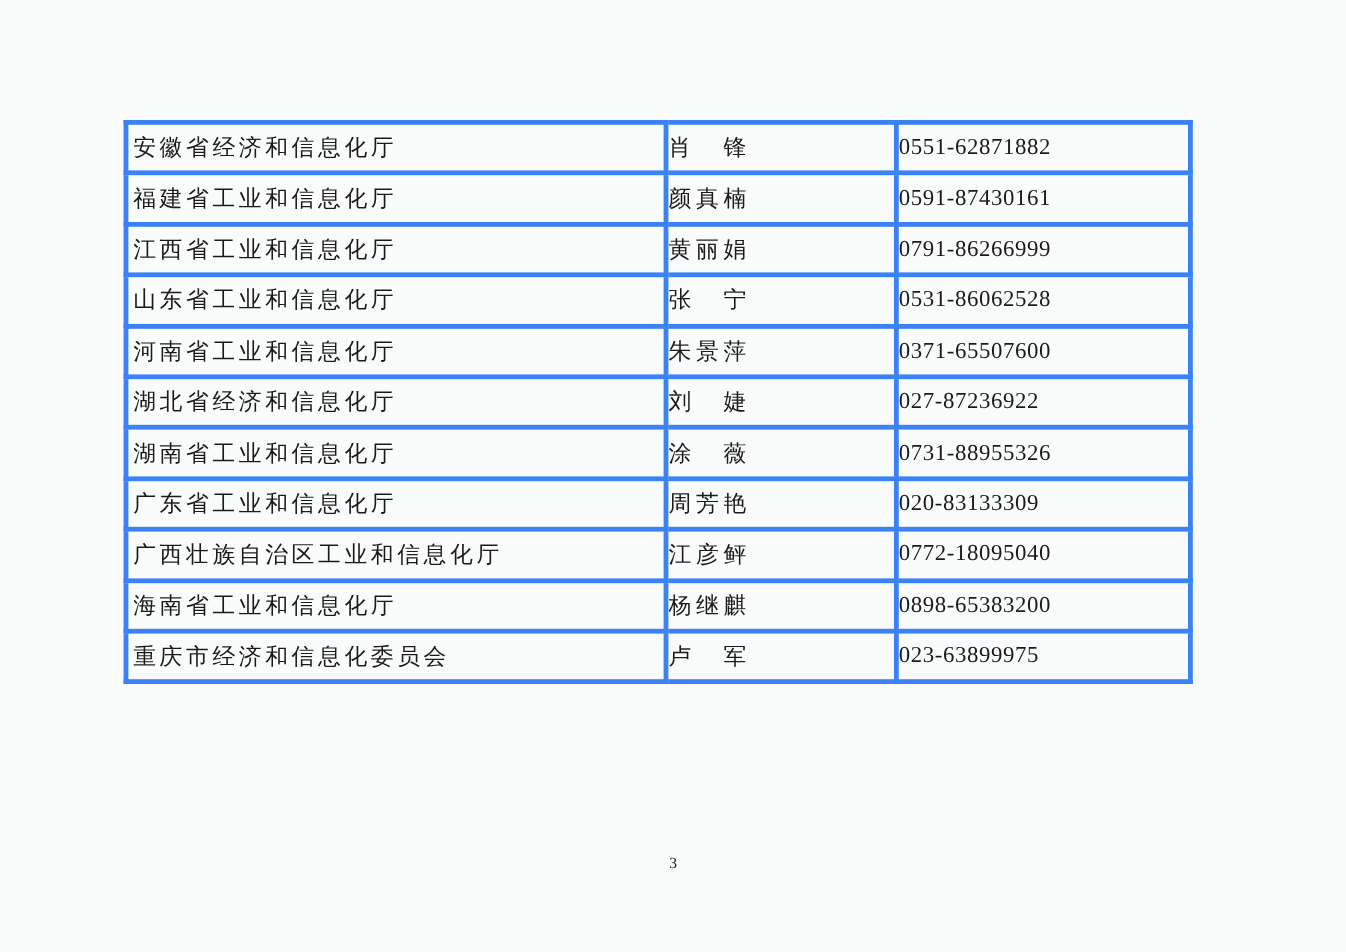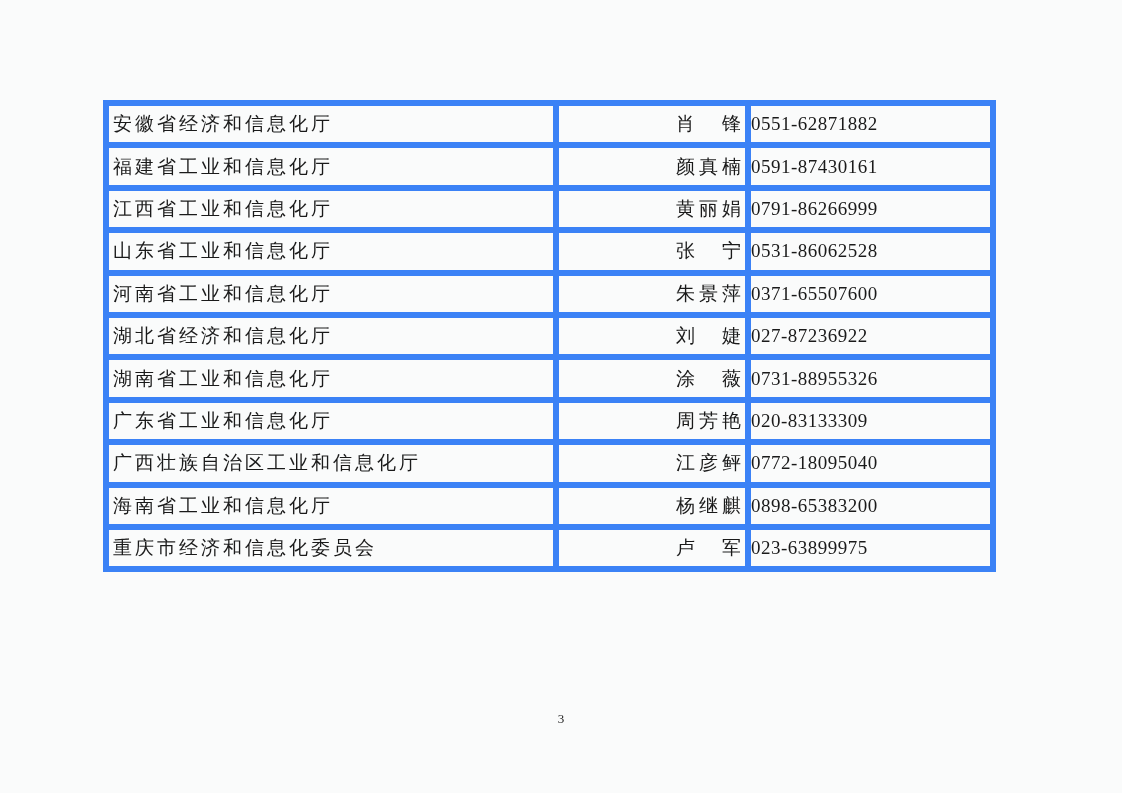--- a/index.html
+++ b/index.html
@@ -24,38 +24,38 @@
   table.contact-table {
     position: absolute;
     left: 103px;
     top: 100px;
     width: 887px;
     border-collapse: collapse;
     table-layout: fixed;
   }
 
   table.contact-table td {
-    border: 6px solid #3b82f6;
+    border: 4px solid #3b82f6;
     height: 42.4px;
     font-size: 19px;
     vertical-align: middle;
     white-space: nowrap;
     overflow: hidden;
   }
 
   td.dept {
     width: 450px;
     text-align: left;
     padding-left: 4px;
     letter-spacing: 3px;
   }
 
   td.person {
     width: 192px;
-    text-align: right;
+    text-align: left;
     letter-spacing: 4px;
   }
 
   td.phone {
     width: 245px;
     text-align: left;
     font-size: 20px;
     letter-spacing: 0.5px;
   }
 

